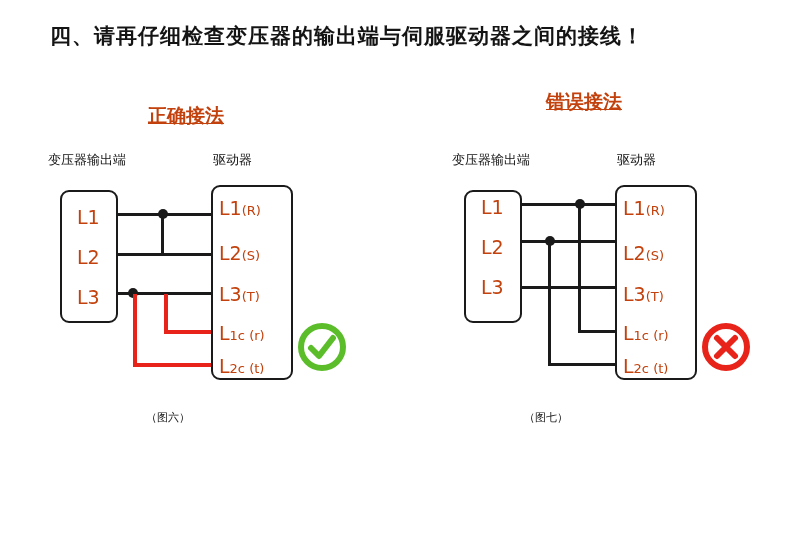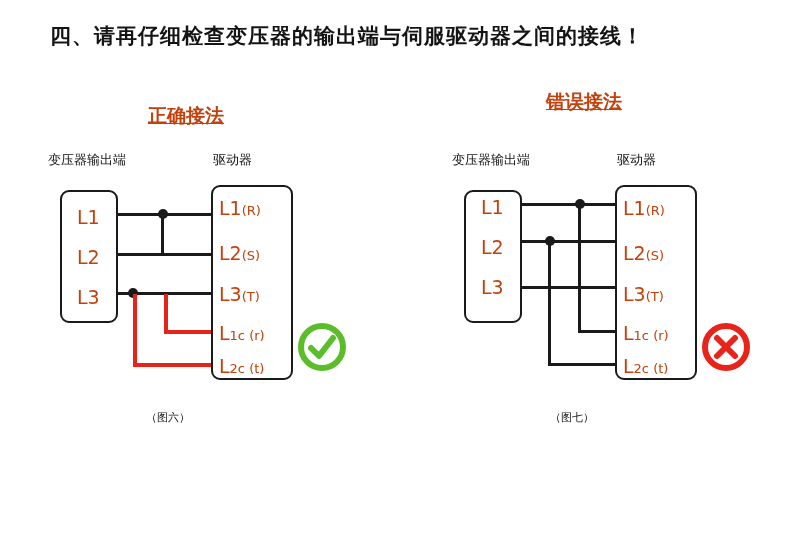--- a/index.html
+++ b/index.html
@@ -189,16 +189,16 @@
     <div class="wire" style="left:548px; top:363px; width:67px; height:3px;"></div>
 
     <div class="dot" style="left:575px; top:199px;"></div>
     <div class="dot" style="left:545px; top:236px;"></div>
 
     <svg class="badge" style="left:702px; top:323px;" width="48" height="48" viewBox="0 0 48 48">
       <circle cx="24" cy="24" r="21" fill="none" stroke="#e8231a" stroke-width="6"></circle>
       <path d="M15 15 L33 33 M33 15 L15 33" fill="none" stroke="#e8231a" stroke-width="6" stroke-linecap="round"></path>
     </svg>
 
-    <div class="fig-caption" style="left:550px; top:410px;">（图七）</div>
+    <div class="fig-caption" style="left:524px; top:410px;">（图七）</div>
   </div>
 
 </div>
 
 </body></html>

